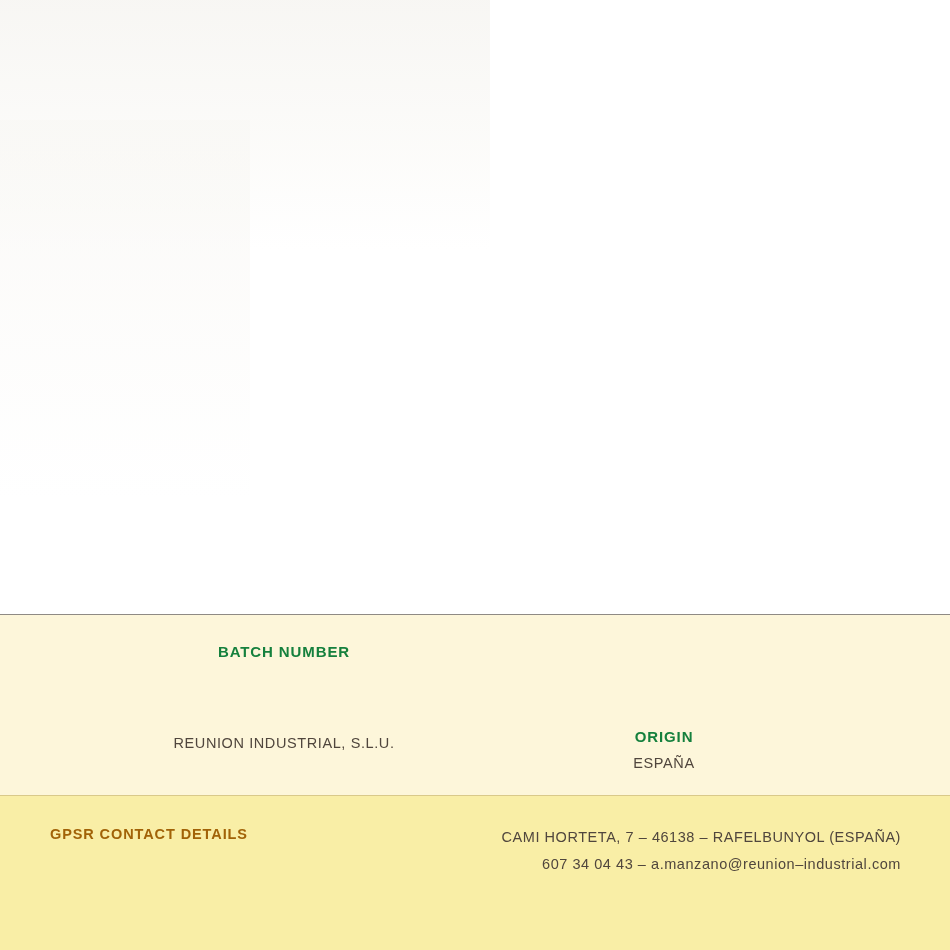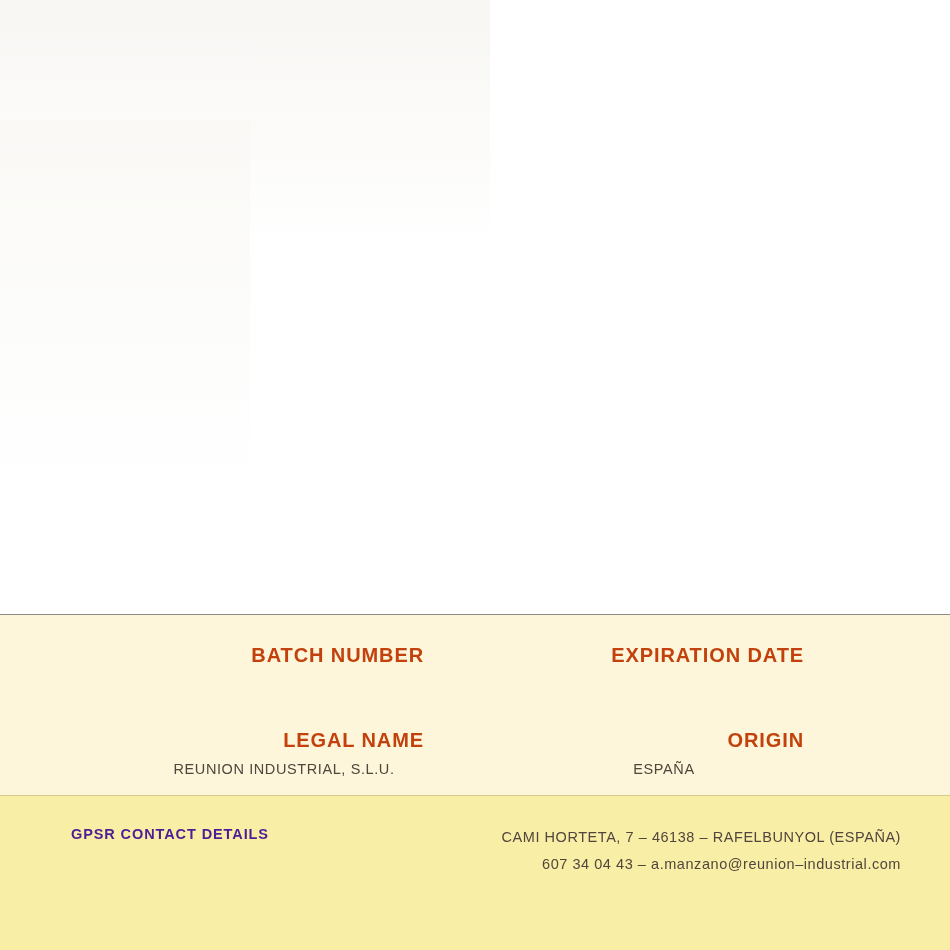--- a/index.html
+++ b/index.html
@@ -65,27 +65,26 @@
     width: 100%;
     height: 100%;
   }
 
   .cell {
     position: absolute;
     text-align: center;
     white-space: nowrap;
   }
   .cell .field-title {
-    font-size: 20px;
+    font-size: 15px;
     letter-spacing: 0.9px;
     font-weight: bold;
-    color: #c2410c;
+    color: #15803d;
     display: block;
     line-height: 1.3;
-    text-align: right;
   }
   .cell .field-value {
     font-size: 14.5px;
     letter-spacing: 0.6px;
     color: #50463d;
     display: block;
     line-height: 1.5;
     margin-top: 8px;
   }
 
@@ -104,23 +103,22 @@
     background: #f9eea6;
     box-sizing: border-box;
   }
   .gpsr-title {
     position: absolute;
     left: 50px;
     top: 30px;
     font-size: 14.5px;
     font-weight: bold;
     letter-spacing: 0.9px;
-    color: #4c1d95;
+    color: #a16207;
     white-space: nowrap;
-    margin-left: 21px;
   }
   .gpsr-contact {
     position: absolute;
     right: 49px;
     top: 28px;
     text-align: right;
     font-size: 14.5px;
     letter-spacing: 0.55px;
     color: #50463d;
     line-height: 1.85;
@@ -138,27 +136,22 @@
   </div>
 
   <div class="info-band">
     <div class="info-grid">
 
       <div class="cell cell-batch">
         <span class="field-title">BATCH NUMBER</span>
         <span class="field-value"></span>
       </div>
 
-      <div class="cell cell-expiration">
-        <span class="field-title">EXPIRATION DATE</span>
-        <span class="field-value"></span>
-      </div>
 
       <div class="cell cell-legal">
-        <span class="field-title">LEGAL NAME</span>
         <span class="field-value">REUNION INDUSTRIAL, S.L.U.</span>
       </div>
 
       <div class="cell cell-origin">
         <span class="field-title">ORIGIN</span>
         <span class="field-value">ESPAÑA</span>
       </div>
 
     </div>
   </div>

